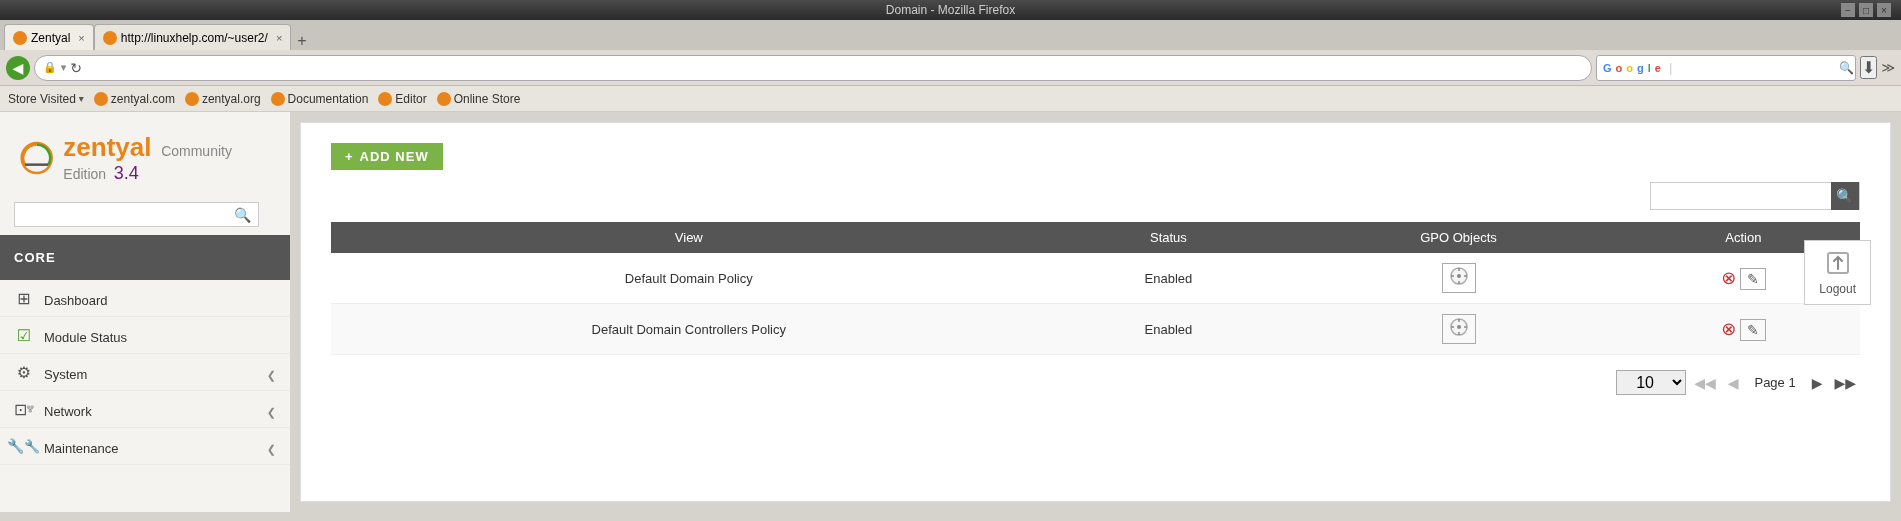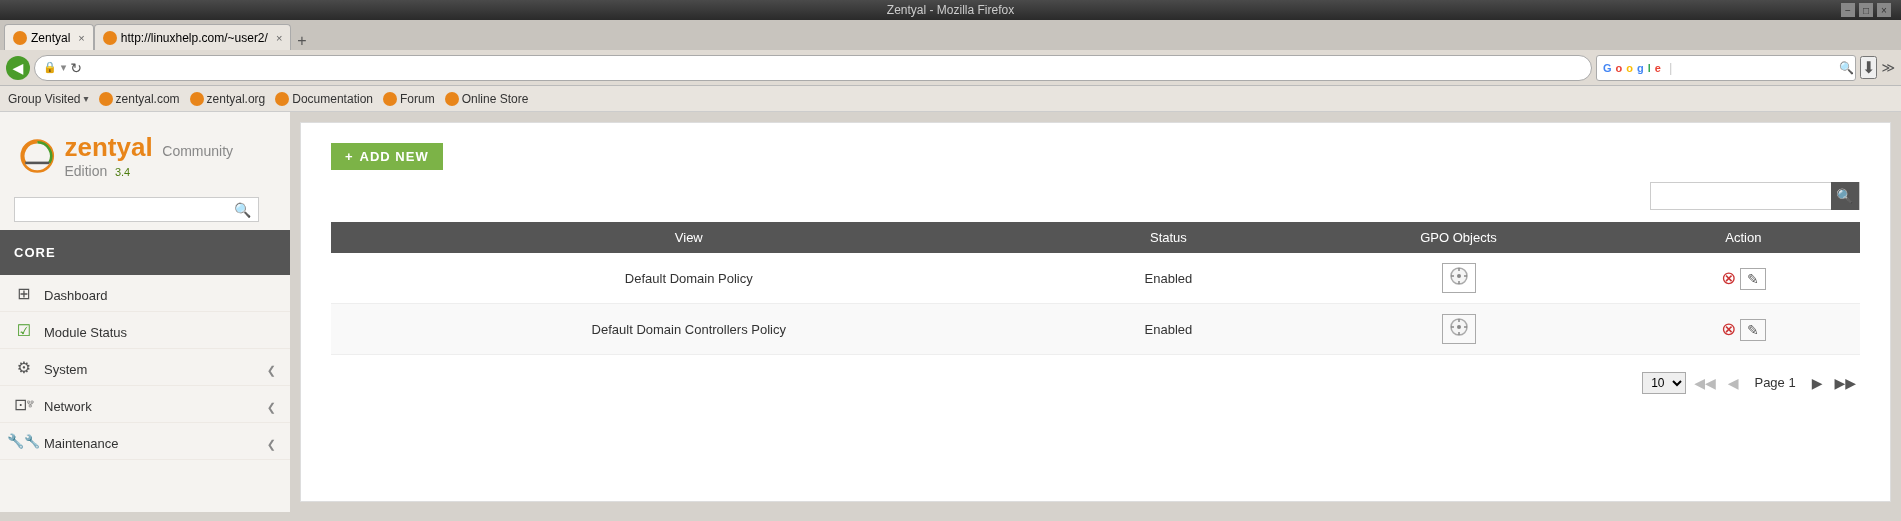--- a/index.html
+++ b/index.html
@@ -422,44 +422,44 @@
     .pagination {
       display: flex;
       align-items: center;
       justify-content: flex-end;
       padding: 10px 0;
       gap: 4px;
       font-size: 13px;
       color: #333;
     }
     .pagination select {
-      padding: 2px 4px;
+      padding: 2px 15px;
       border: 1px solid #aaa;
-      font-size: 12px;
+      font-size: 16px;
     }
     .pagination-btn {
       background: none;
       border: none;
       cursor: pointer;
       font-size: 14px;
       color: #555;
       padding: 2px 4px;
     }
     .pagination-btn:disabled { color: #bbb; cursor: default; }
     .pagination-label {
       margin: 10px 8px;
     }
 
     .clearfix::after { content: ''; display: table; clear: both; }
   </style>
 </head>
 <body>
 
 <div class="title-bar">
-  <span>Zentyal - Mozilla Firefox</span>
+  <span>Domain - Mozilla Firefox</span>
   <div class="title-bar-btns">
     <button class="title-bar-btn">−</button>
     <button class="title-bar-btn">□</button>
     <button class="title-bar-btn">×</button>
   </div>
 </div>
 
 <div class="browser-chrome">
 
   <div class="tab-bar">
@@ -495,38 +495,38 @@
       <span style="margin:0 4px;color:#ccc;">|</span>
       <input class="nav-search-input" type="text" style="">
       <span style="color:#888;font-size:12px;">🔍</span>
     </div>
     <button class="nav-dl-btn">⬇</button>
     <span style="font-size:13px;color:#555;">≫</span>
   </div>
 
   <div class="bookmarks-bar">
     <div class="bm-item">
-      <span>Group Visited</span>
+      <span>Store Visited</span>
       <span class="bm-dropdown">▾</span>
     </div>
     <div class="bm-item">
       <span class="bm-icon"></span>
       <span>zentyal.com</span>
     </div>
     <div class="bm-item">
       <span class="bm-icon"></span>
       <span>zentyal.org</span>
     </div>
     <div class="bm-item">
       <span class="bm-icon"></span>
       <span>Documentation</span>
     </div>
     <div class="bm-item">
       <span class="bm-icon"></span>
-      <span>Forum</span>
+      <span>Editor</span>
     </div>
     <div class="bm-item">
       <span class="bm-icon"></span>
       <span>Online Store</span>
     </div>
   </div>
 </div>
 
 <div class="main-layout" style="position:relative;">
 
@@ -536,21 +536,21 @@
 
       <svg class="zentyal-logo-icon" viewBox="0 0 40 40">
         <circle cx="20" cy="20" r="18" fill="none" stroke="#e8851a" stroke-width="3"></circle>
         <path d="M20 4 A16 16 0 0 1 34 28" stroke="#4a9c2a" stroke-width="3" fill="none"></path>
         <path d="M20 4 A16 16 0 0 0 6 28" stroke="#e8851a" stroke-width="3" fill="none"></path>
         <path d="M6 28 L34 28" stroke="#555" stroke-width="3" fill="none"></path>
       </svg>
       <div>
         <span style="font-size:26px;font-weight:bold;color:#e8851a;text-transform:lowercase;">zentyal</span>
         <span style="font-size:14px;color:#888;margin-left:6px;">Community Edition</span>
-        <span style="font-size:11px;color:#4d7c0f;margin-left:4px;">3.4</span>
+        <span style="font-size:18px;color:#701a75;margin-left:4px;">3.4</span>
       </div>
     </div>
 
     <div class="sidebar-search">
       <input type="text" style="border: 1px solid rgb(204, 204, 204); width: 100%; padding: 4px 30px 4px 8px; font-size: 13px; outline: none;">
       <span class="sidebar-search-icon">🔍</span>
     </div>
 
     <div class="nav-section-header">CORE</div>
 
@@ -583,20 +583,29 @@
       <span>Network</span>
       <span class="nav-item-arrow">❮</span>
     </div>
     <div class="nav-item">
       <span class="nav-item-icon icon-maintenance">🔧</span>
       <span>Maintenance</span>
       <span class="nav-item-arrow">❮</span>
     </div>
   </div>
 
+  <button class="logout-btn">
+    <span class="logout-icon">
+      <svg width="28" height="28" viewBox="0 0 28 28" fill="none">
+        <rect x="4" y="4" width="20" height="20" rx="2" stroke="#aaa" stroke-width="2" fill="none"></rect>
+        <path d="M14 8 L14 20 M10 12 L14 8 L18 12" stroke="#888" stroke-width="2" stroke-linecap="round"></path>
+      </svg>
+    </span>
+    <span>Logout</span>
+  </button>
 
   <div class="content-area">
 
     <div class="clearfix">
       <button class="add-new-btn">
         <span>+</span>
         <span>ADD NEW</span>
       </button>
 
       <div class="content-search" style="float:right;margin-bottom:12px;">

